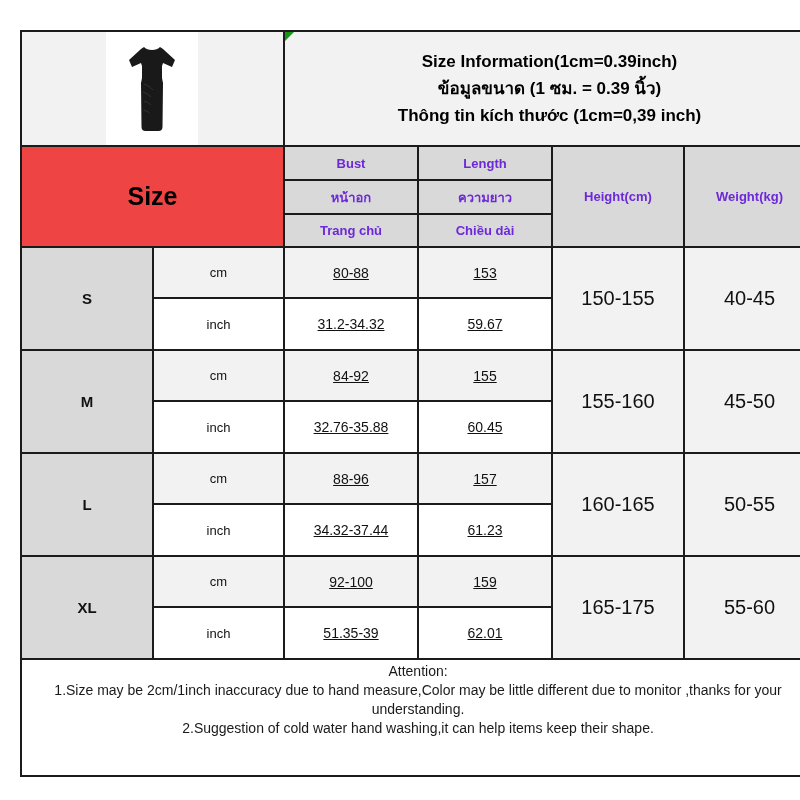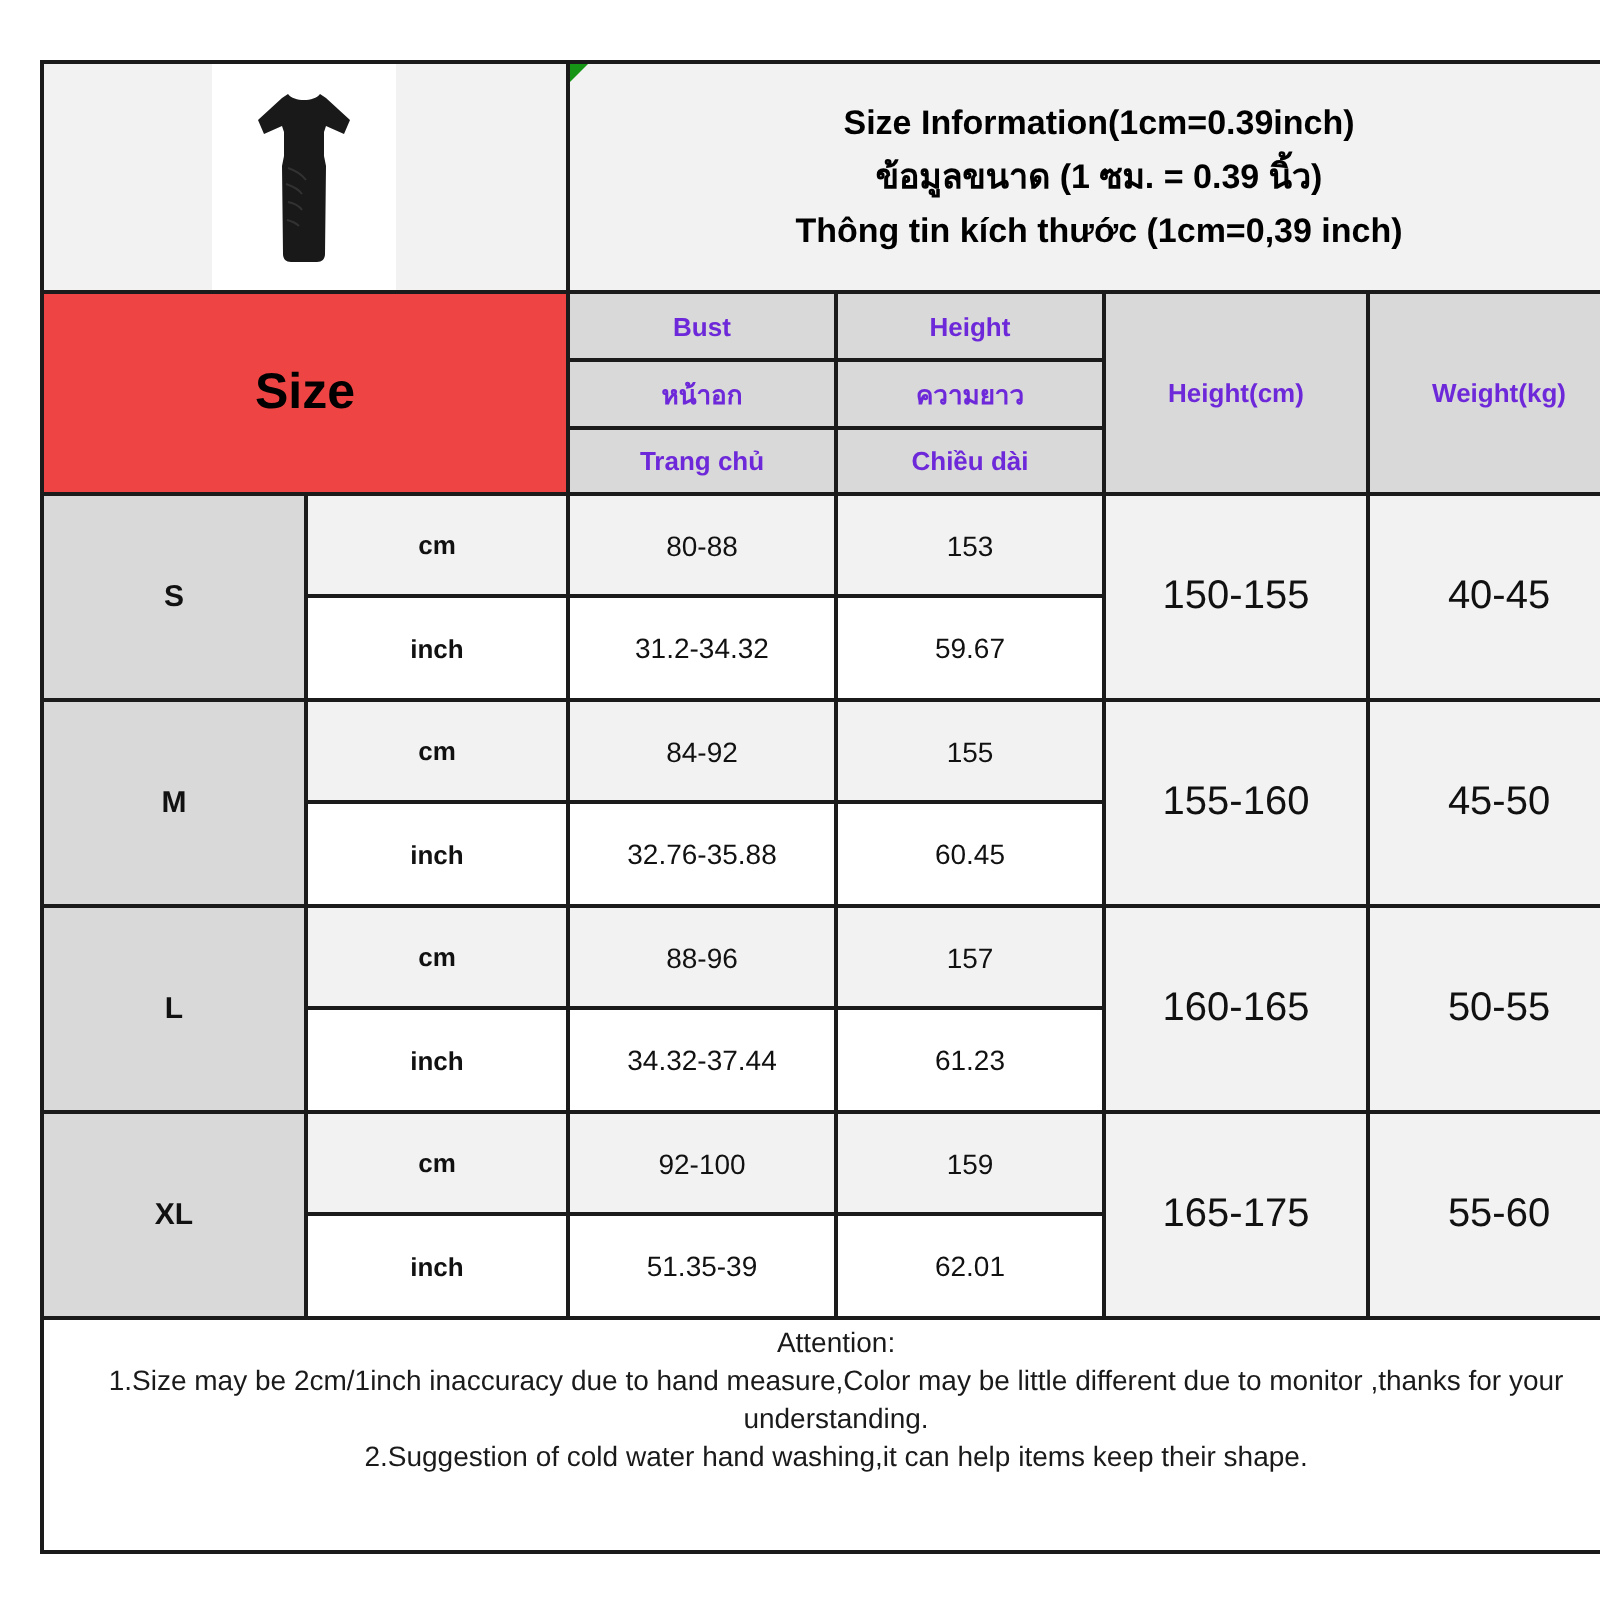--- a/index.html
+++ b/index.html
@@ -67,24 +67,24 @@
     font-size: 25px;
     color: #000000;
   }
   
   td.size-label {
     background: #d9d9d9;
     font-weight: bold;
     font-size: 15px;
   }
   td.unit {
-    font-weight: bold;
+    font-weight: normal;
     font-size: 13px;
   }
-  td.val { font-size: 14px; font-weight: normal; }
+  td.val { font-size: 14px; font-weight: normal; text-decoration: underline; }
   .row-cm { background: #f2f2f2; }
   .row-inch { background: #ffffff; }
   td.merged-val {
     background: #f2f2f2;
     font-size: 20px;
     font-weight: normal;
   }
   
   td.attention-cell {
     background: #ffffff;
@@ -127,21 +127,21 @@
         <div class="corner-marker"></div>
         <div class="title-line">Size Information(1cm=0.39inch)</div>
         <div class="title-line">ข้อมูลขนาด (1 ซม. = 0.39 นิ้ว)</div>
         <div class="title-line">Thông tin kích thước (1cm=0,39 inch)</div>
       </td>
     </tr>
 
     <tr style="height:34px">
       <td class="size-head" colspan="2" rowspan="3">Size</td>
       <td class="head">Bust</td>
-      <td class="head">Height</td>
+      <td class="head">Length</td>
       <td class="head" rowspan="3">Height(cm)</td>
       <td class="head" rowspan="3">Weight(kg)</td>
     </tr>
     <tr style="height:34px">
       <td class="head">หน้าอก</td>
       <td class="head">ความยาว</td>
     </tr>
     <tr style="height:33px">
       <td class="head">Trang chủ</td>
       <td class="head">Chiều dài</td>

